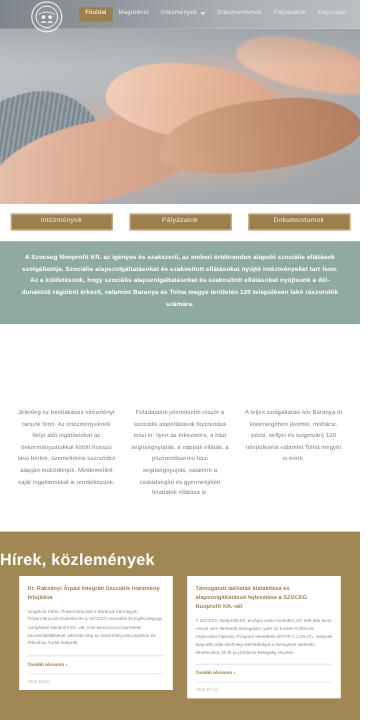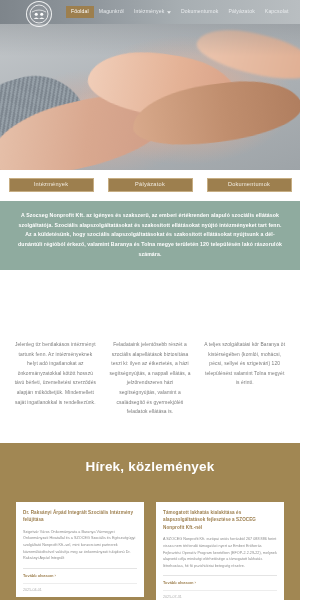--- a/index.html
+++ b/index.html
@@ -65,21 +65,21 @@
     background: #8fab9f; color:#ffffff; padding: 10px 18px 11px;
     text-align:center; font-size:5.2px; line-height:1.85; letter-spacing:.12px; font-weight:700;
   }
 
   
   .cols { display:flex; gap:12px; padding: 70px 14px 0; background:#fff; }
   .col { flex:1; text-align:center; color:#7b7b7b; font-size:4.9px; line-height:1.95; letter-spacing:.1px; }
 
   
   .news { background:#a18753; margin-top: 26px; padding: 16px 0 22px; }
-  .news-title { text-align:center; color:#ffffff; font-size:13.5px; font-weight:700; letter-spacing:.2px; padding-bottom: 28px; }
+  .news-title { color:#ffffff; font-size:13.5px; font-weight:700; letter-spacing:.2px; padding-bottom: 6px; }
   .cards { display:flex; gap:12px; padding: 0 16px; align-items:flex-start; }
   .card { flex:1; background:#ffffff; padding: 7px 7px 0; }
   .card-title { color:#9d7f4e; font-size:4.6px; font-weight:700; line-height:1.65; letter-spacing:.08px; padding-bottom:5px; }
   .card-body { color:#8a8a8a; font-size:3.7px; line-height:1.78; letter-spacing:.04px; padding-bottom:6px; }
   .card-more { color:#9d7f4e; font-size:3.9px; font-weight:700; padding: 4px 0 5px; border-top:.5px solid #e4e4e4; }
   .card-date { color:#b0b0b0; font-size:3.7px; padding: 4px 0 5px; border-top:.5px solid #ededed; }
   .card.tall { margin-top: 0; }
   .card.short { }
 </style>
 </head>

